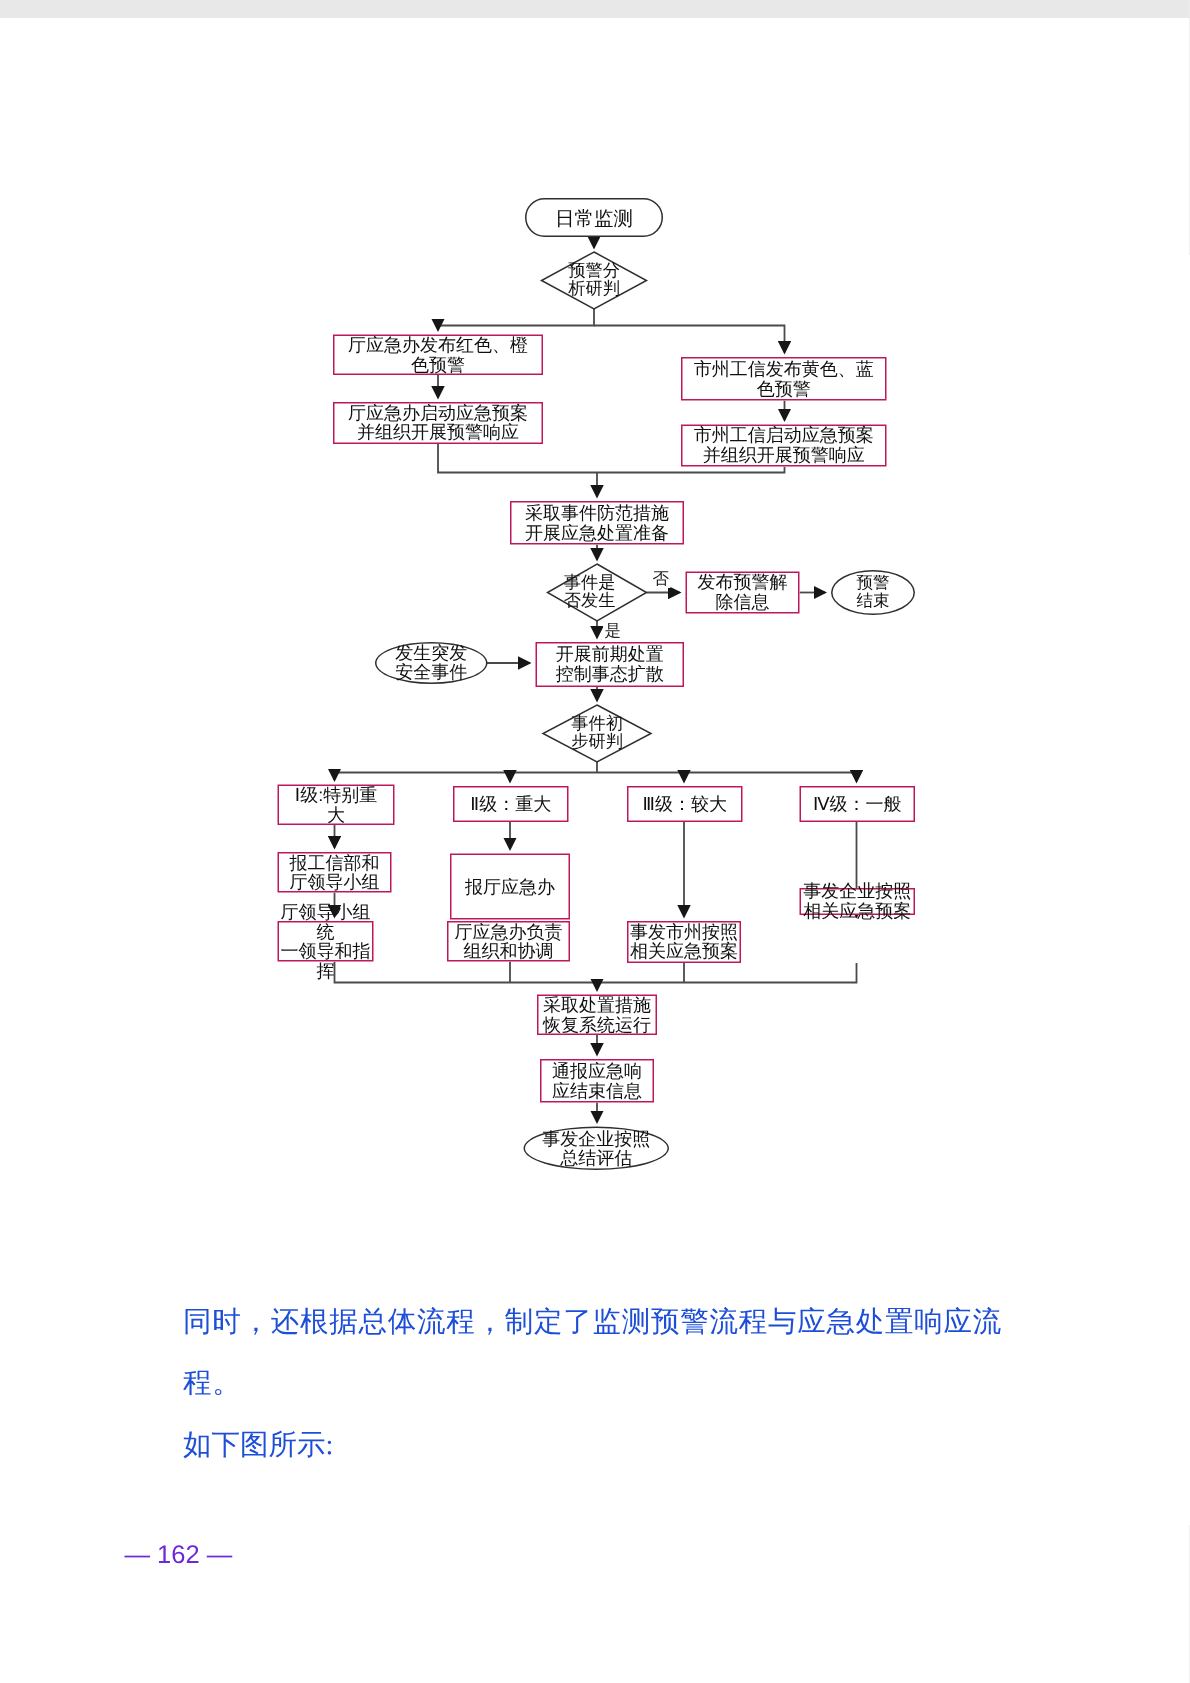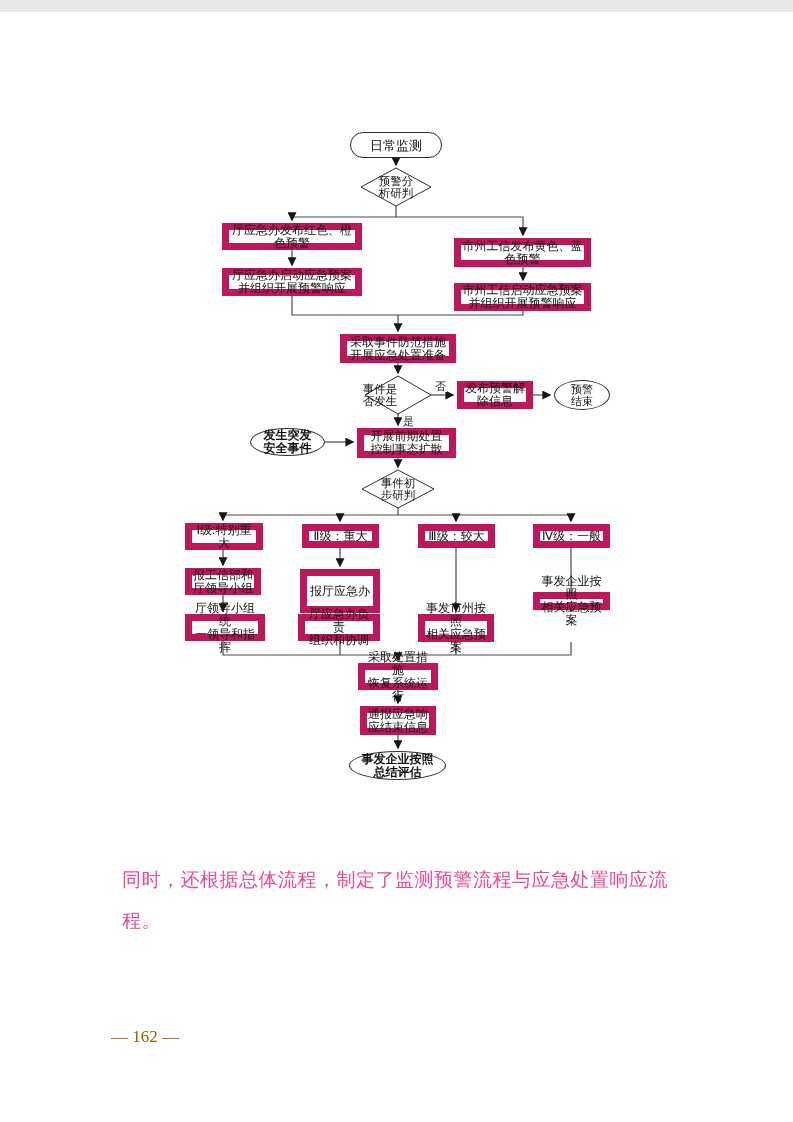--- a/index.html
+++ b/index.html
@@ -16,48 +16,48 @@
   .fc-svg { position: absolute; left: 0; top: 0; z-index: 1; }
   .node {
     position: absolute; z-index: 2;
     display: flex; align-items: center; justify-content: center;
     text-align: center;
     white-space: pre-line;
     font-size: 12px; line-height: 13px;
     color: #101010;
     background: #ffffff;
   }
-  .rect { border: 7px solid #be185d; }
+  .rect { border: 1px solid #be185d; }
   .pill { border: 1px solid #2f2f2f; border-radius: 14px; font-size: 13px; }
   .oval { border: 1px solid #2f2f2f; border-radius: 50%; text-align: center; }
   .dtext { background: transparent; border: none; font-size: 11.5px; line-height: 12.5px; z-index: 3; }
-  .bold { font-weight: bold; }
+  .bold { font-weight: normal; }
   .edge-label {
     position: absolute; z-index: 3;
     font-size: 11px; line-height: 11px; color: #222;
     background: #fff; padding: 0 1px;
   }
   .caption {
     position: absolute; left: 0; top: 820px; width: 100%;
     text-align: center;
     font-weight: bold;
     font-size: 17px; letter-spacing: 0.5px;
     color: #000;
   }
   .para {
     position: absolute; left: 122px; top: 849px; width: 575px;
-    font-family: Liberation Mono, monospace;
+    font-family: Liberation Serif, serif;
     font-size: 19px; line-height: 41px;
-    color: #ec4899;
+    color: #1d4ed8;
   }
   .para .pline1 { letter-spacing: 0.5px; }
   .pageno {
-    position: absolute; left: 111px; top: 1015px;
-    font-family: Liberation Serif, serif;
-    font-size: 17px; color: #a16207;
+    position: absolute; left: 83px; top: 1015px;
+    font-family: Liberation Sans, sans-serif;
+    font-size: 17px; color: #6d28d9;
   }
 </style>
 </head>
 <body>
 
 <div class="page">
 
   <svg class="fc-svg" width="793" height="800" viewBox="0 0 793 800">
     <defs>
       <marker id="arrow" viewBox="0 0 10 10" refX="8.5" refY="5" markerWidth="7.5" markerHeight="7.5" orient="auto-start-reverse">
@@ -130,21 +130,21 @@
 
   <div class="node rect" style="left:222px;top:256px;width:140px;height:28px">厅应急办启动应急预案
 并组织开展预警响应</div>
 
   <div class="node rect" style="left:454px;top:271px;width:137px;height:28px">市州工信启动应急预案
 并组织开展预警响应</div>
 
   <div class="node rect" style="left:340px;top:322px;width:116px;height:29px">采取事件防范措施
 开展应急处置准备</div>
 
-  <div class="node dtext" style="left:347px;top:364px;width:66px;height:38px">事件是
+  <div class="node dtext" style="left:360px;top:364px;width:66px;height:38px">事件是
 否发生</div>
 
   <div class="edge-label" style="left:434px;top:369px">否</div>
   <div class="edge-label" style="left:402px;top:404px">是</div>
 
   <div class="node rect" style="left:457px;top:369px;width:76px;height:28px">发布预警解
 除信息</div>
 
   <div class="node oval" style="left:554px;top:368px;width:56px;height:30px;font-size:11px;line-height:12px">预警
 结束</div>
@@ -161,38 +161,39 @@
   <div class="node rect" style="left:185px;top:511px;width:78px;height:27px">Ⅰ级:特别重
 大</div>
   <div class="node rect" style="left:302px;top:512px;width:77px;height:24px">Ⅱ级：重大</div>
   <div class="node rect" style="left:418px;top:512px;width:77px;height:24px">Ⅲ级：较大</div>
   <div class="node rect" style="left:533px;top:512px;width:77px;height:24px">Ⅳ级：一般</div>
 
   <div class="node rect" style="left:185px;top:556px;width:76px;height:27px">报工信部和
 厅领导小组</div>
   <div class="node rect" style="left:300px;top:557px;width:80px;height:44px">报厅应急办</div>
 
-  <div class="node rect" style="left:185px;top:602px;width:80px;height:27px">厅领导小组统
+  <div class="node rect" style="left:185px;top:602px;width:64px;height:27px">厅领导小组统
 一领导和指挥</div>
   <div class="node rect" style="left:298px;top:602px;width:82px;height:27px">厅应急办负责
 组织和协调</div>
   <div class="node rect" style="left:418px;top:602px;width:76px;height:28px">事发市州按照
 相关应急预案</div>
   <div class="node rect" style="left:533px;top:580px;width:77px;height:18px">事发企业按照
 相关应急预案</div>
 
   <div class="node rect" style="left:358px;top:651px;width:80px;height:27px">采取处置措施
 恢复系统运行</div>
 
   <div class="node rect" style="left:360px;top:694px;width:76px;height:29px">通报应急响
 应结束信息</div>
 
   <div class="node oval bold" style="left:349px;top:739px;width:97px;height:29px">事发企业按照
 总结评估</div>
 
 
   <div class="para">
     <div class="pline1">同时，还根据总体流程，制定了监测预警流程与应急处置响应流程。</div>
+    <div class="pline2">如下图所示:</div>
   </div>
 
   <div class="pageno">— 162 —</div>
 
 </div>
 
 </body></html>

